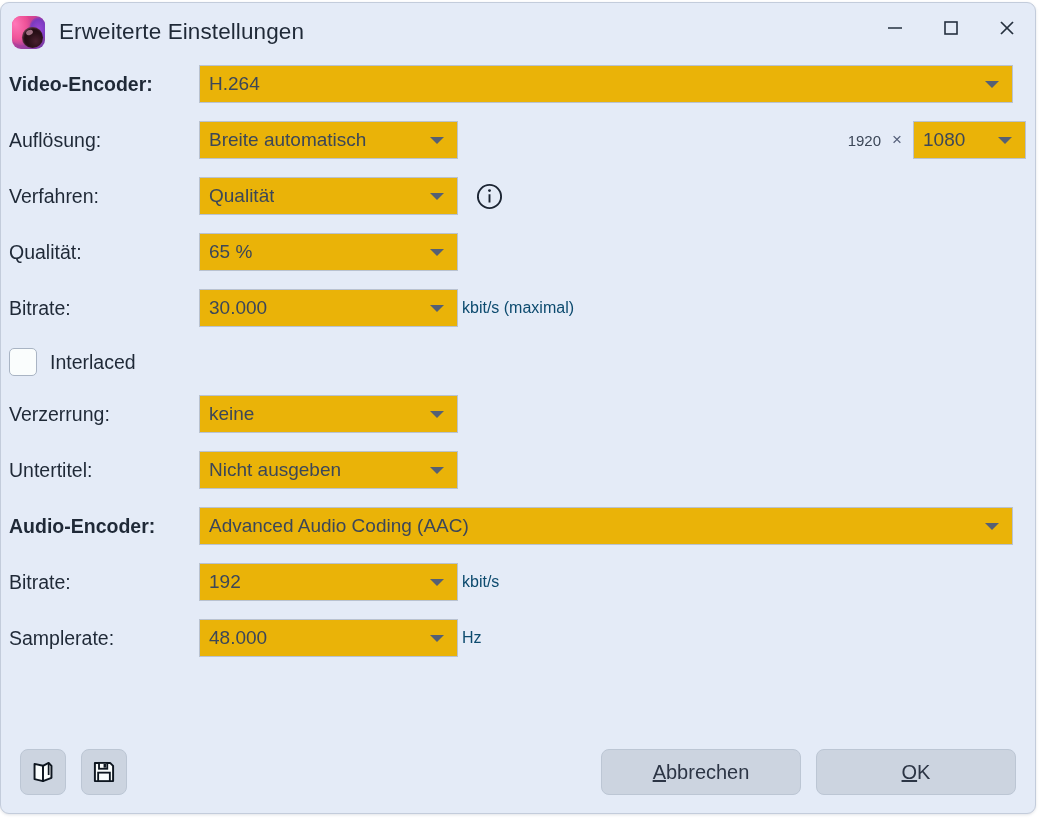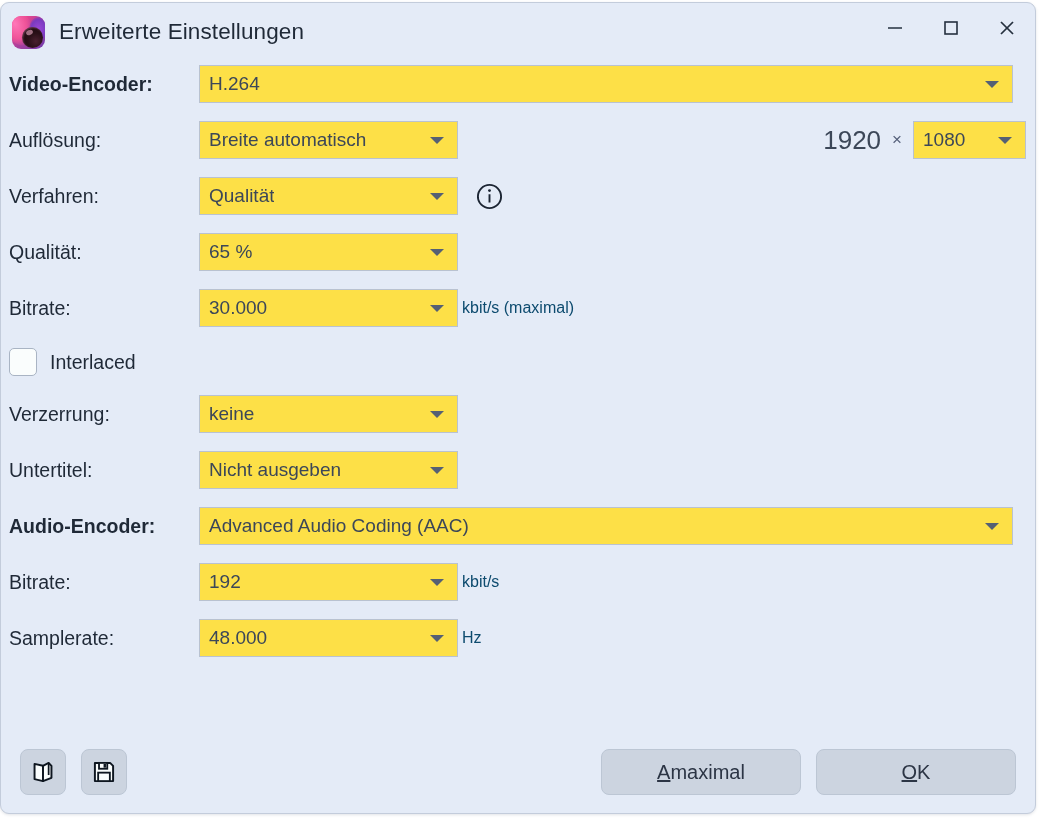--- a/index.html
+++ b/index.html
@@ -114,21 +114,21 @@
     font-size: 19.5px;
     color: #1f2937;
     white-space: nowrap;
   }
   .label.bold { font-weight: bold; }
 
   
   .combo {
     position: relative;
     height: 38px;
-    background: #fde047;
+    background: #eab308;
     border: 1px solid #b9c2d0;
     box-sizing: border-box;
     display: flex;
     align-items: center;
     cursor: default;
   }
   .combo .val {
     font-size: 19px;
     color: #3c4758;
     padding-left: 9px;
@@ -158,21 +158,21 @@
   }
 
   
   .res-group {
     margin-left: auto;
     display: flex;
     align-items: center;
     padding-right: 1px;
   }
   .res-num {
-    font-size: 26px;
+    font-size: 15px;
     color: #3c4758;
   }
   .res-x {
     font-size: 17px;
     color: #55607a;
     margin: 0 11px;
   }
 
   
   .info-icon {
@@ -399,21 +399,21 @@
         <path d="M3.6 3.6 H17.6 L20.4 6.4 V20.4 H3.6 Z" fill="#fafdfd" stroke="#0e1620" stroke-width="1.8" stroke-linejoin="round"></path>
         <rect x="7.4" y="3.6" width="7.6" height="5.4" fill="#fafdfd" stroke="#0e1620" stroke-width="1.7"></rect>
         <rect x="11.6" y="4.6" width="2.2" height="3.4" fill="#0e1620"></rect>
         <rect x="6.6" y="12.6" width="10.8" height="7.8" fill="#fafdfd" stroke="#0e1620" stroke-width="1.7"></rect>
       </svg>
     </div>
 
     <div class="dlg-btns">
       <div class="dlg-btn">
         <span class="mn">A</span>
-          <span>maximal</span>
+          <span>bbrechen</span>
       </div>
       <div class="dlg-btn">
         <span class="mn">O</span>
           <span>K</span>
       </div>
     </div>
 
   </div>
 
 </div>

